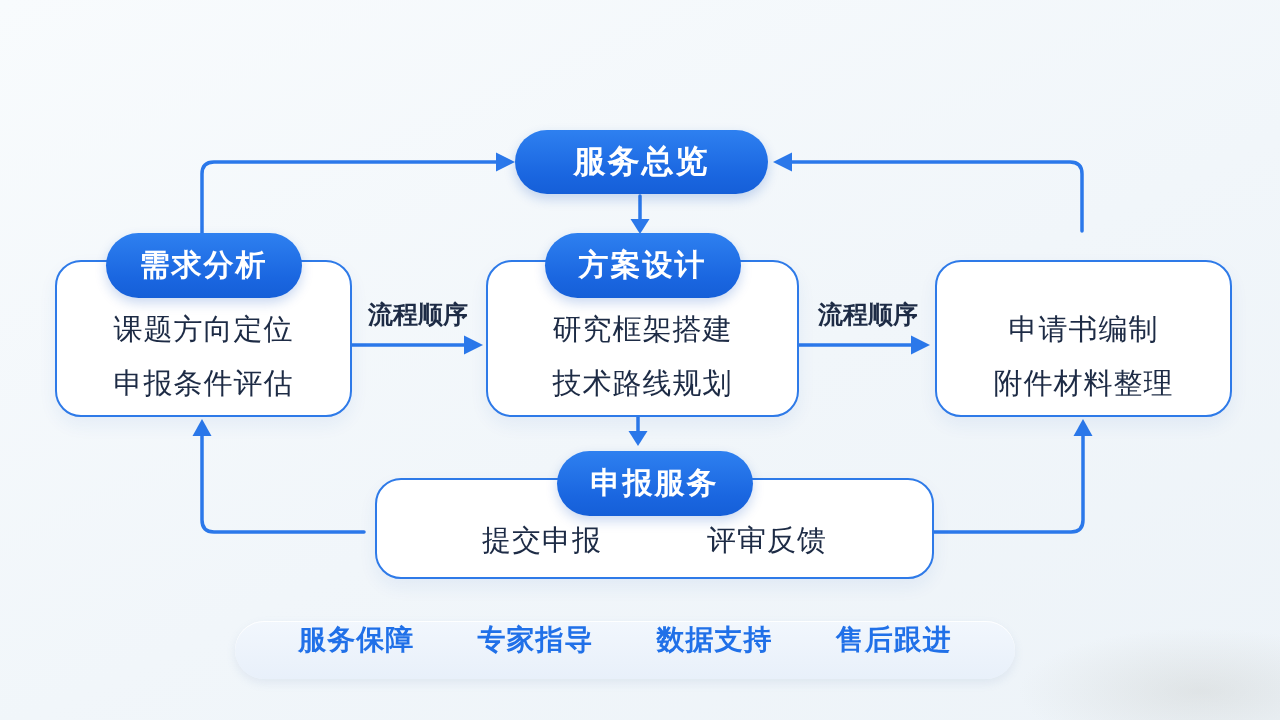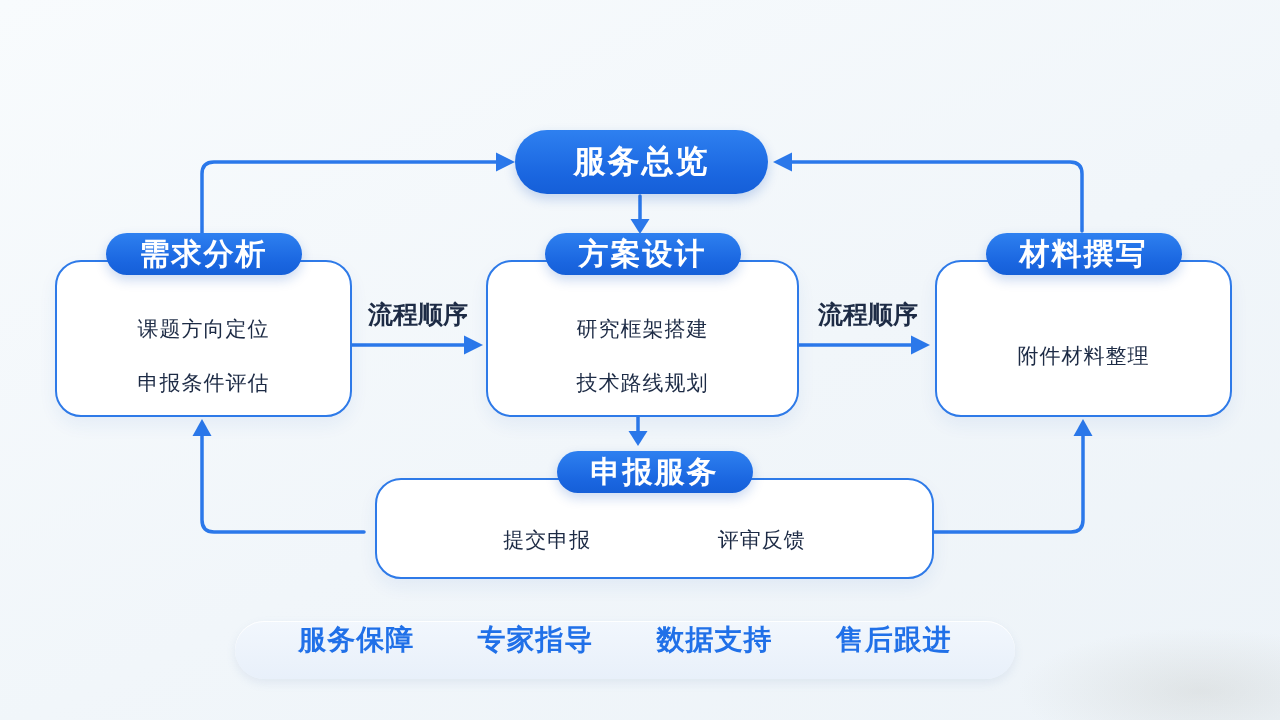--- a/index.html
+++ b/index.html
@@ -54,38 +54,38 @@
     position: absolute;
     background: #ffffff;
     border: 2.5px solid #2e7ae8;
     border-radius: 26px;
     box-shadow: 0 8px 18px rgba(30, 90, 180, 0.07);
   }
   .card-pill {
     left: 50%;
     transform: translateX(-50%);
     top: -29px;
-    height: 42px;
+    height: 65px;
     padding: 0 34px;
     font-size: 30px;
   }
   .card-demand   { left: 55px;  top: 260px; width: 293px; height: 153px; }
   .card-plan     { left: 486px; top: 260px; width: 309px; height: 153px; }
   .card-material { left: 935px; top: 260px; width: 293px; height: 153px; }
   .card-body {
     position: absolute;
     left: 0; right: 0; top: 34px; bottom: 0;
     display: flex;
     flex-direction: column;
     align-items: center;
     justify-content: center;
     gap: 2px;
   }
   .card-line {
-    font-size: 21px;
+    font-size: 29px;
     line-height: 52px;
     font-weight: 500;
     color: #1d2b45;
     letter-spacing: 1px;
     white-space: nowrap;
   }
   .card-service { left: 375px; top: 478px; width: 555px; height: 97px; }
   .service-body {
     position: absolute;
     left: 0; right: 0; top: 22px; bottom: 0;
@@ -181,24 +181,22 @@
     <div class="pill card-pill">
       <span>方案设计</span>
     </div>
     <div class="card-body">
       <div class="card-line">研究框架搭建</div>
       <div class="card-line">技术路线规划</div>
     </div>
   </div>
 
   <div class="card card-material">
-    <div class="pill card-pill">
-      <span>材料撰写</span>
-    </div>
     <div class="card-body">
+      <div class="card-line">申请书编制</div>
       <div class="card-line">附件材料整理</div>
     </div>
   </div>
 
   <div class="flow-label flow-label-left">流程顺序</div>
   <div class="flow-label flow-label-right">流程顺序</div>
 
   <div class="card card-service">
     <div class="pill card-pill">
       <span>申报服务</span>

